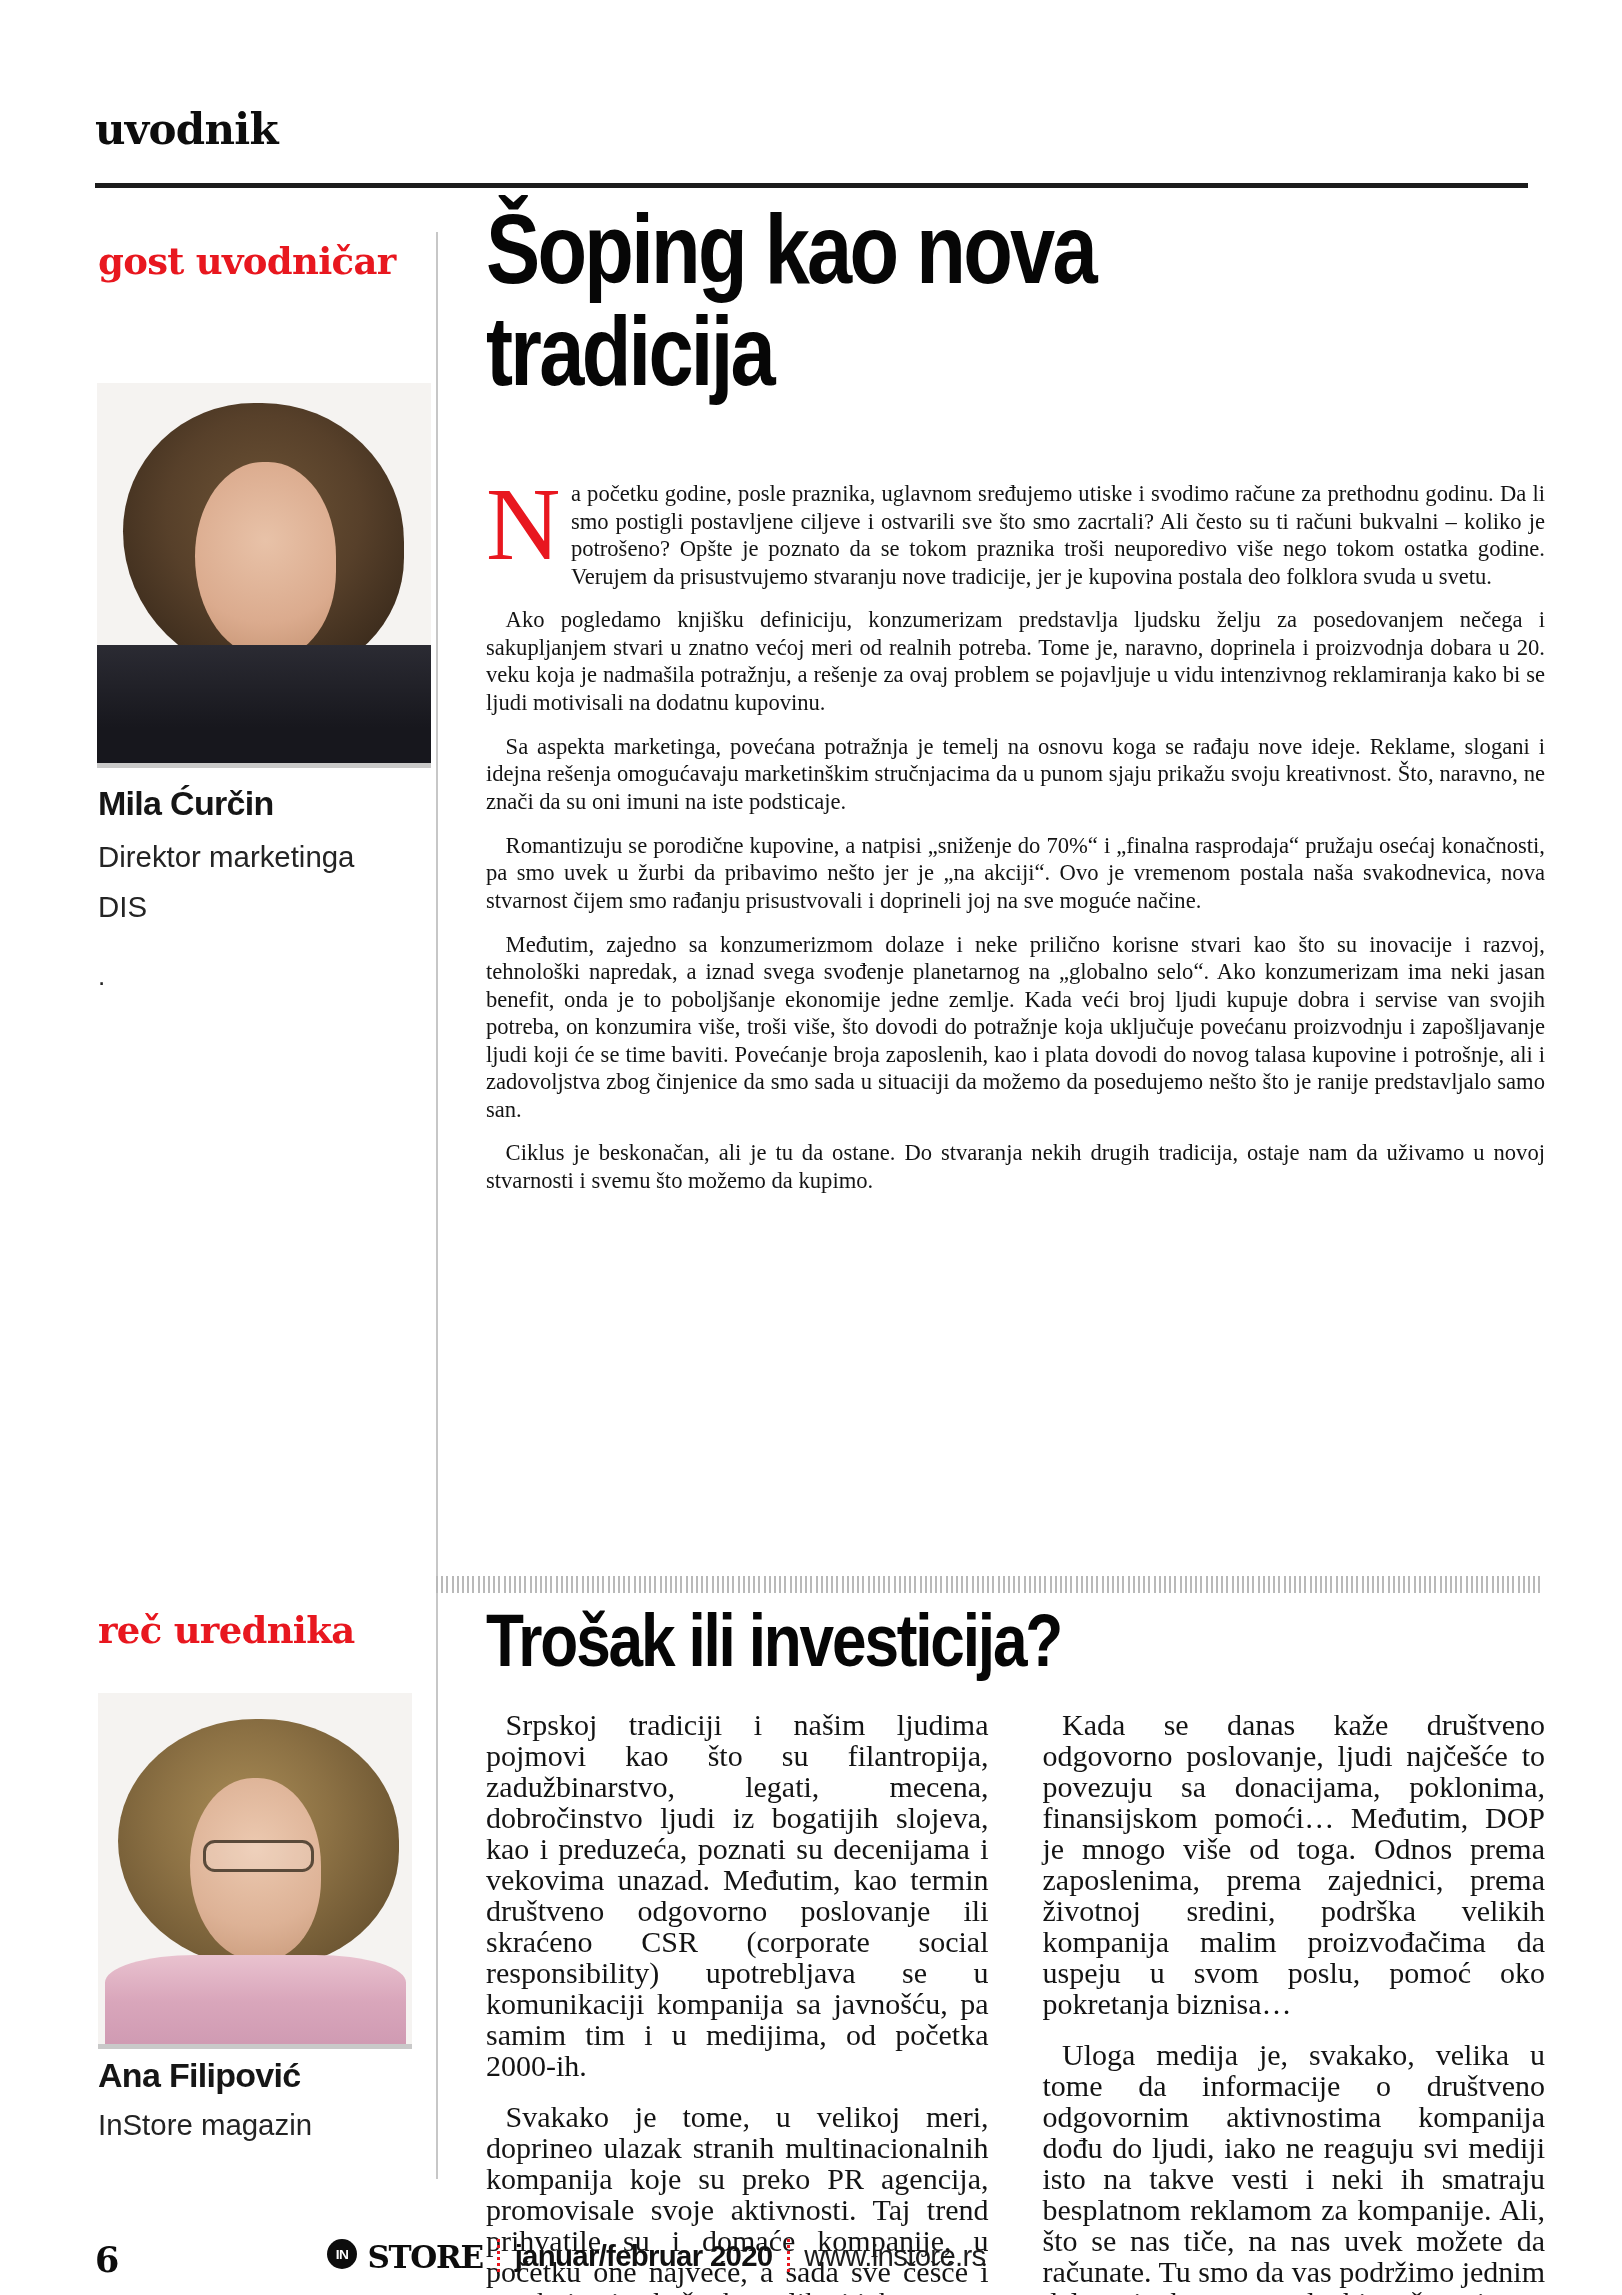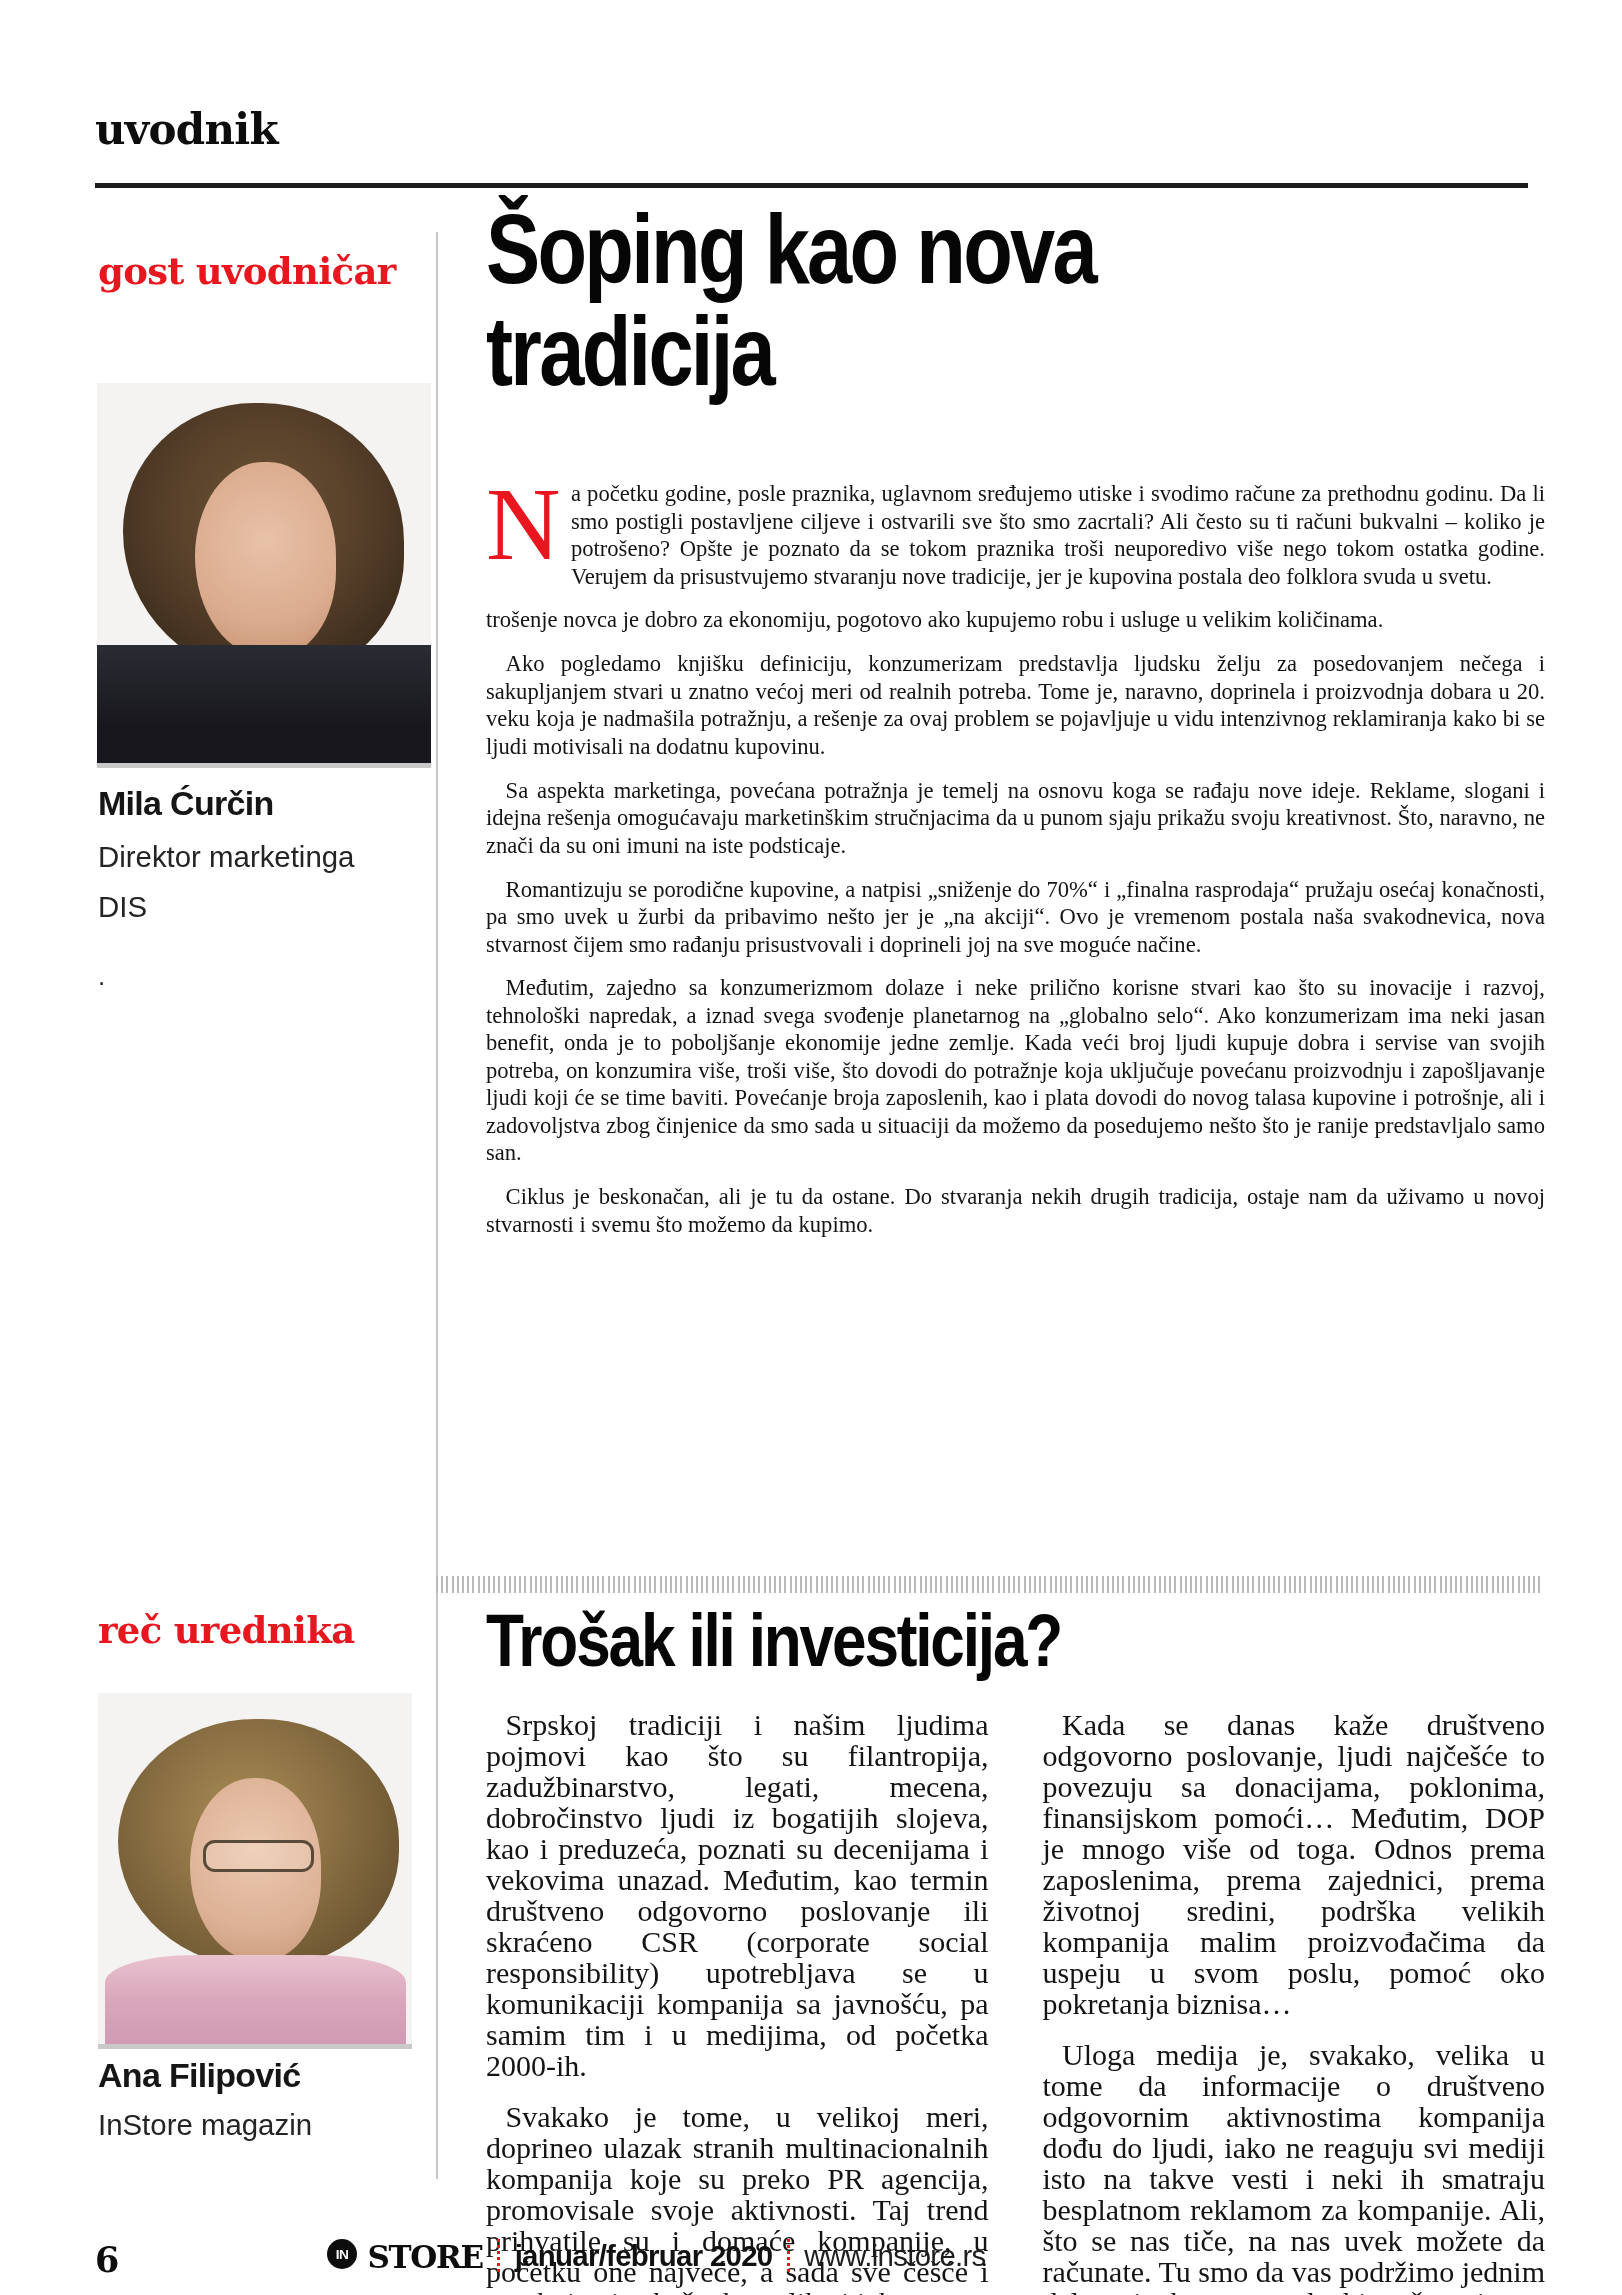--- a/index.html
+++ b/index.html
@@ -7,21 +7,21 @@
 
   
   .kicker{position:absolute;left:95px;top:105px;font-family:"DejaVu Serif",serif;font-weight:bold;font-size:42px;letter-spacing:-0.7px;color:#0d0d0d;}
   .top-rule{position:absolute;left:95px;top:183px;width:1433px;height:4.6px;background:#1c1c1c;}
 
   
   .vdivider{position:absolute;left:436px;top:232px;width:2px;height:1947px;background:#c7c7c7;}
 
   
   .side-label{position:absolute;left:98px;font-family:"DejaVu Serif",serif;font-weight:bold;font-size:37px;letter-spacing:-0.7px;color:#e8171f;}
-  .label-guest{top:249px;}
+  .label-guest{top:239px;}
   .label-editor{top:1608px;}
 
   .photo{position:absolute;border-bottom:5.2px solid #c9c9c9;overflow:hidden;background:#f5f3f1;}
   .photo1{left:97px;top:383px;width:334px;height:380px;}
   .photo2{left:98px;top:1693px;width:314px;height:351px;}
   .p1-hair{position:absolute;left:26px;top:19.6px;width:281px;height:275px;border-radius:48% 52% 45% 55%;background:radial-gradient(circle at 50% 40%,#6d5335 0%,#57402a 45%,#3f2e1e 75%,#2e2115 100%);}
   .p1-face{position:absolute;left:98px;top:79px;width:141px;height:196px;border-radius:50% 50% 46% 54%;background:radial-gradient(circle at 50% 40%,#e8c2a8 0%,#dbab8e 60%,#c2906f 100%);}
   .p1-body{position:absolute;left:0px;top:262px;width:334px;height:118px;background:linear-gradient(180deg,#2b2b33 0%,#17171d 70%);}
   .p2-hair{position:absolute;left:19.6px;top:26px;width:281px;height:249px;border-radius:50% 50% 48% 52%;background:radial-gradient(circle at 45% 40%,#a98c56 0%,#8c7144 40%,#6e5733 75%,#57432a 100%);}
   .p2-face{position:absolute;left:92px;top:85px;width:131px;height:183px;border-radius:50% 50% 46% 54%;background:radial-gradient(circle at 50% 38%,#ecc9b0 0%,#ddb296 60%,#c79878 100%);}
@@ -84,21 +84,20 @@
   <div class="p2-scarf"></div>
 </div>
 <div class="person-name nm2">Ana Filipović</div>
 <div class="person-sub og2">InStore magazin</div>
 
 <div class="headline1"><span>Šoping kao nova</span><br><span>tradicija</span></div>
 
 <div class="article1">
   <p><span class="dropcap">N</span><span>a početku godine, posle praznika, uglavnom sređujemo utiske i svodimo račune za prethodnu godinu. Da li smo postigli postavljene ciljeve i ostvarili sve što smo zacrtali? Ali često su ti računi bukvalni – koliko je potrošeno? Opšte je poznato da se tokom praznika troši neuporedivo više nego tokom ostatka godine. Verujem da prisustvujemo stvaranju nove tradicije, jer je kupovina postala deo folklora svuda u svetu.</span></p>
   <div>
-    <p>trošenje novca je dobro za ekonomiju, pogotovo ako kupujemo robu i usluge u velikim količinama.</p>
     <p class="ind">Ako pogledamo knjišku definiciju, konzumerizam predstavlja ljudsku želju za posedovanjem nečega i sakupljanjem stvari u znatno većoj meri od realnih potreba. Tome je, naravno, doprinela i proizvodnja dobara u 20. veku koja je nadmašila potražnju, a rešenje za ovaj problem se pojavljuje u vidu intenzivnog reklamiranja kako bi se ljudi motivisali na dodatnu kupovinu.</p>
   </div>
   <p class="ind">Sa aspekta marketinga, povećana potražnja je temelj na osnovu koga se rađaju nove ideje. Reklame, slogani i idejna rešenja omogućavaju marketinškim stručnjacima da u punom sjaju prikažu svoju kreativnost. Što, naravno, ne znači da su oni imuni na iste podsticaje.</p>
   <p class="ind">Romantizuju se porodične kupovine, a natpisi „sniženje do 70%“ i „finalna rasprodaja“ pružaju osećaj konačnosti, pa smo uvek u žurbi da pribavimo nešto jer je „na akciji“. Ovo je vremenom postala naša svakodnevica, nova stvarnost čijem smo rađanju prisustvovali i doprineli joj na sve moguće načine.</p>
   <p class="ind">Međutim, zajedno sa konzumerizmom dolaze i neke prilično korisne stvari kao što su inovacije i razvoj, tehnološki napredak, a iznad svega svođenje planetarnog na „globalno selo“. Ako konzumerizam ima neki jasan benefit, onda je to poboljšanje ekonomije jedne zemlje. Kada veći broj ljudi kupuje dobra i servise van svojih potreba, on konzumira više, troši više, što dovodi do potražnje koja uključuje povećanu proizvodnju i zapošljavanje ljudi koji će se time baviti. Povećanje broja zaposlenih, kao i plata dovodi do novog talasa kupovine i potrošnje, ali i zadovoljstva zbog činjenice da smo sada u situaciji da možemo da posedujemo nešto što je ranije predstavljalo samo san.</p>
   <p class="ind">Ciklus je beskonačan, ali je tu da ostane. Do stvaranja nekih drugih tradicija, ostaje nam da uživamo u novoj stvarnosti i svemu što možemo da kupimo.</p>
 </div>
 
 <div class="stripes"></div>
 

